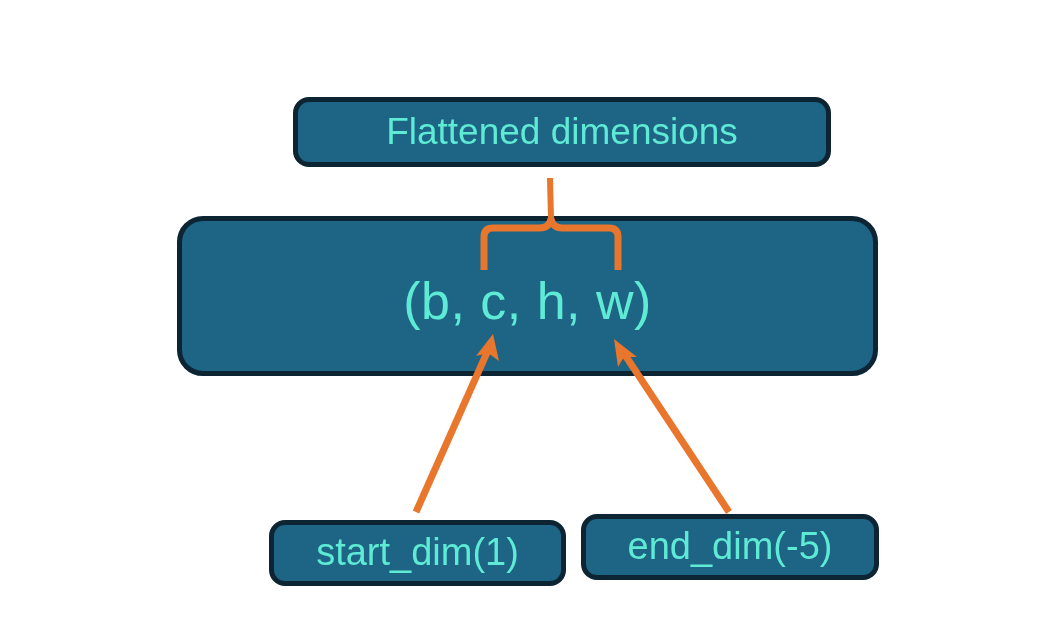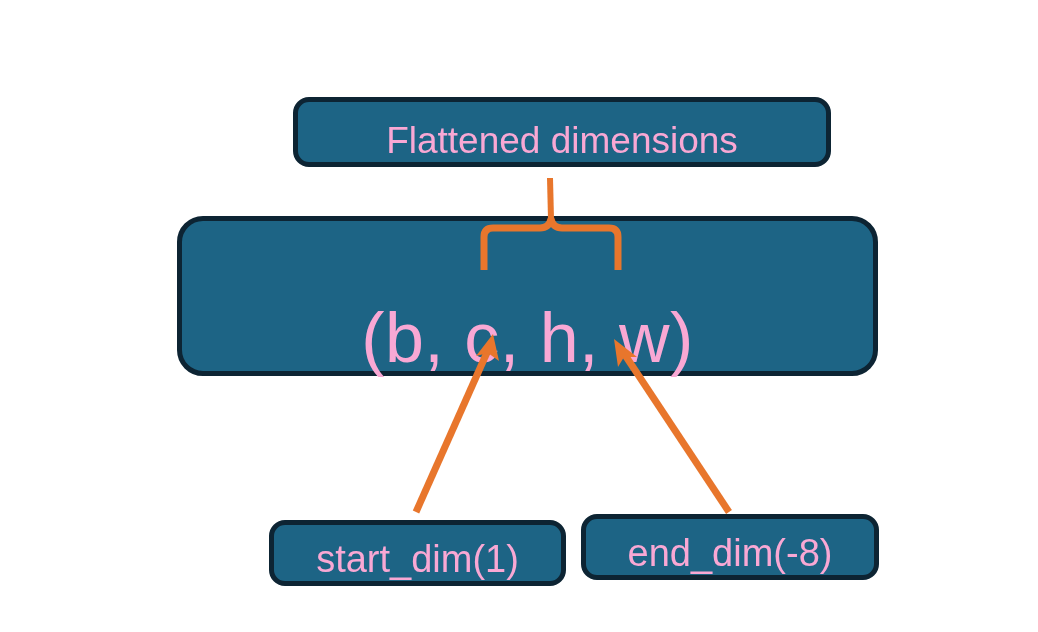--- a/index.html
+++ b/index.html
@@ -17,42 +17,42 @@
     background: #ffffff;
     overflow: hidden;
   }
   .node {
     position: absolute;
     box-sizing: border-box;
     background: #1d6485;
     border: 5px solid #0d2433;
     border-radius: 22px;
     display: flex;
-    align-items: flex-end;
+    align-items: center;
     justify-content: center;
-    color: #f9a8d4;
+    color: #5eead4;
     text-align: center;
     line-height: 1.1;
     user-select: none;
   }
   #node-flattened {
     left: 293px;
     top: 97px;
     width: 538px;
     height: 70px;
     border-radius: 16px;
     font-size: 37px;
   }
   #node-shape {
     left: 177px;
     top: 216px;
     width: 701px;
     height: 160px;
     border-radius: 26px;
-    font-size: 70px;
+    font-size: 52px;
   }
   #node-shape .label {
     position: relative;
     top: 6px;
     letter-spacing: 0.5px;
   }
   #node-start {
     left: 269px;
     top: 520px;
     width: 297px;
@@ -110,21 +110,21 @@
 
   <div class="node" id="node-shape">
     <span class="label">(b, c, h, w)</span>
   </div>
 
   <div class="node" id="node-start">
     <span class="label">start_dim(1)</span>
   </div>
 
   <div class="node" id="node-end">
-    <span class="label">end_dim(-8)</span>
+    <span class="label">end_dim(-5)</span>
   </div>
 
   <svg id="overlay" viewBox="0 0 1038 632">
 
     <g>
       <path class="brace-path" d="M 484 270
                L 484 237
                Q 484 228 493 228
                L 540 228
                Q 549 228 551 219

